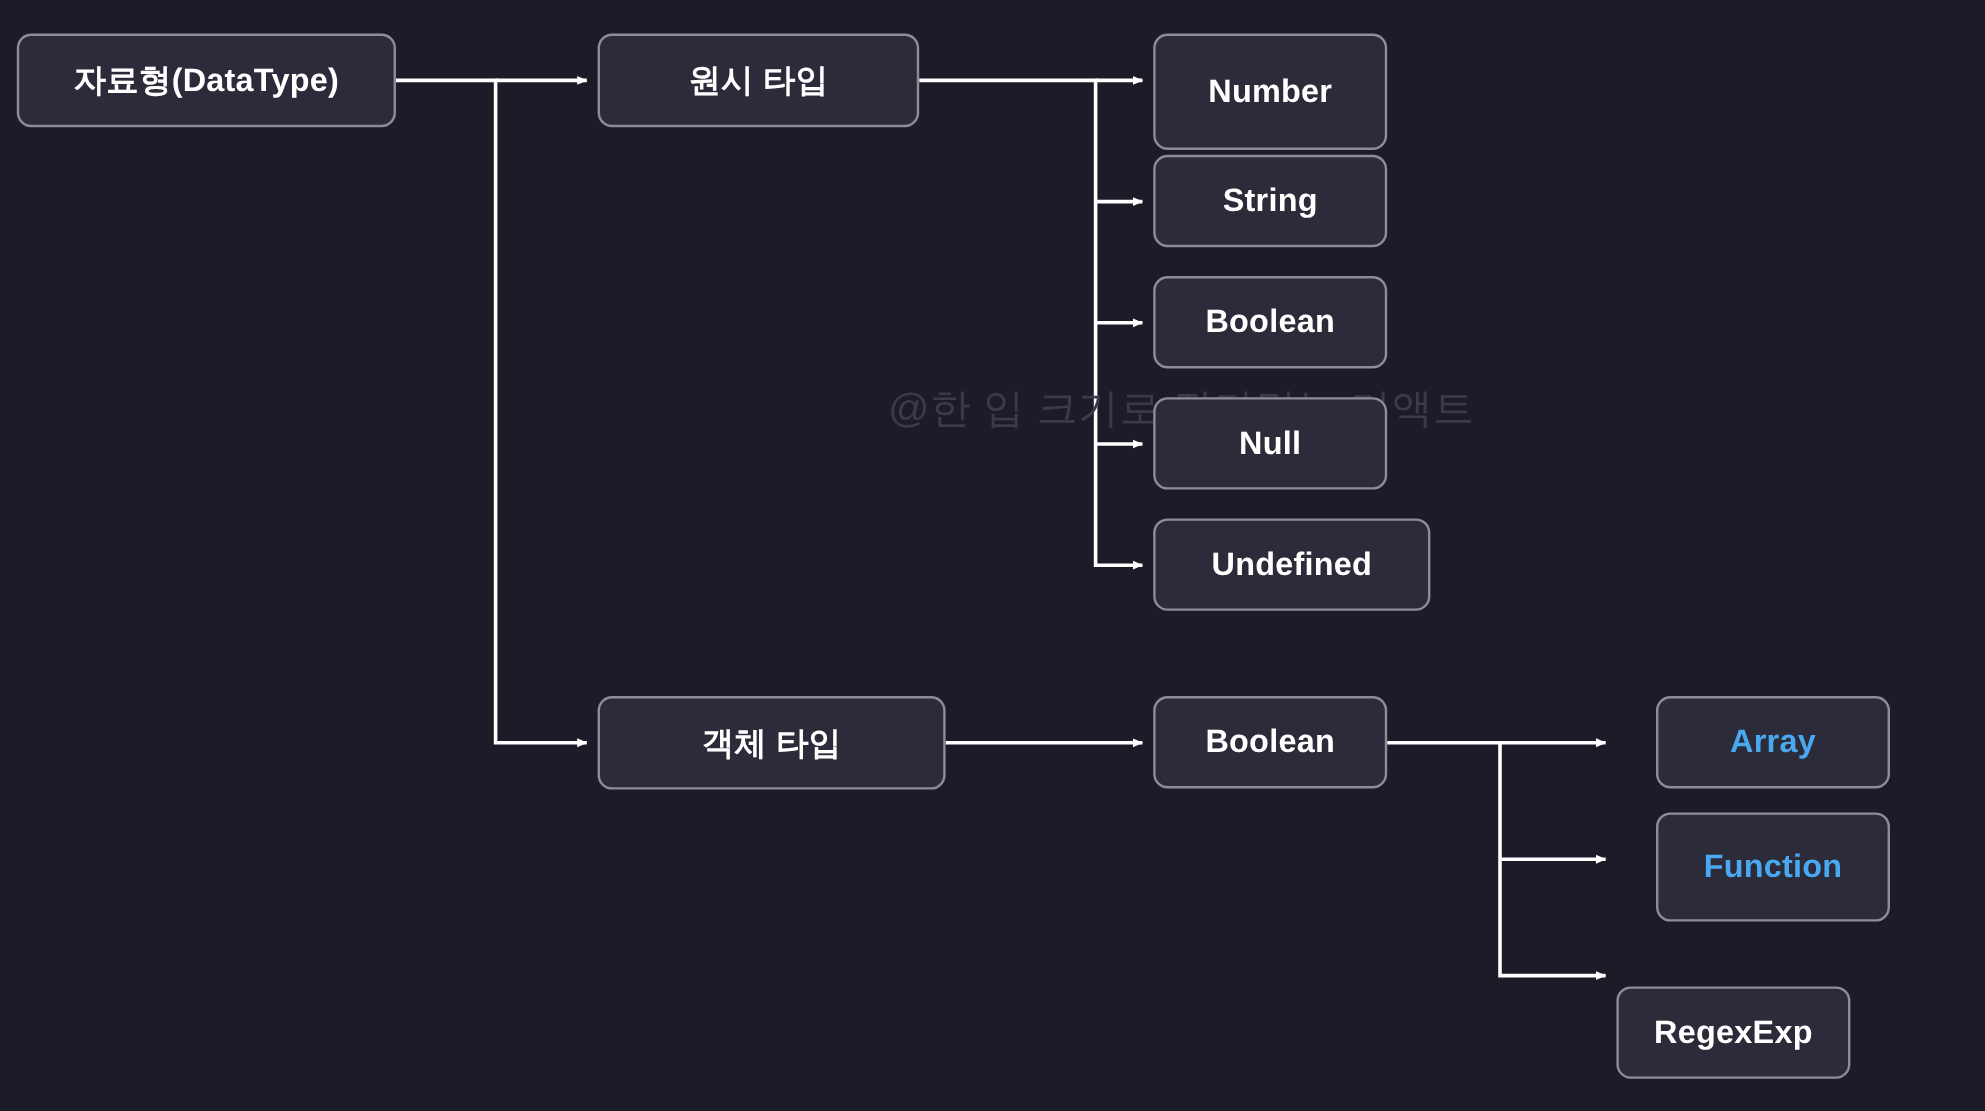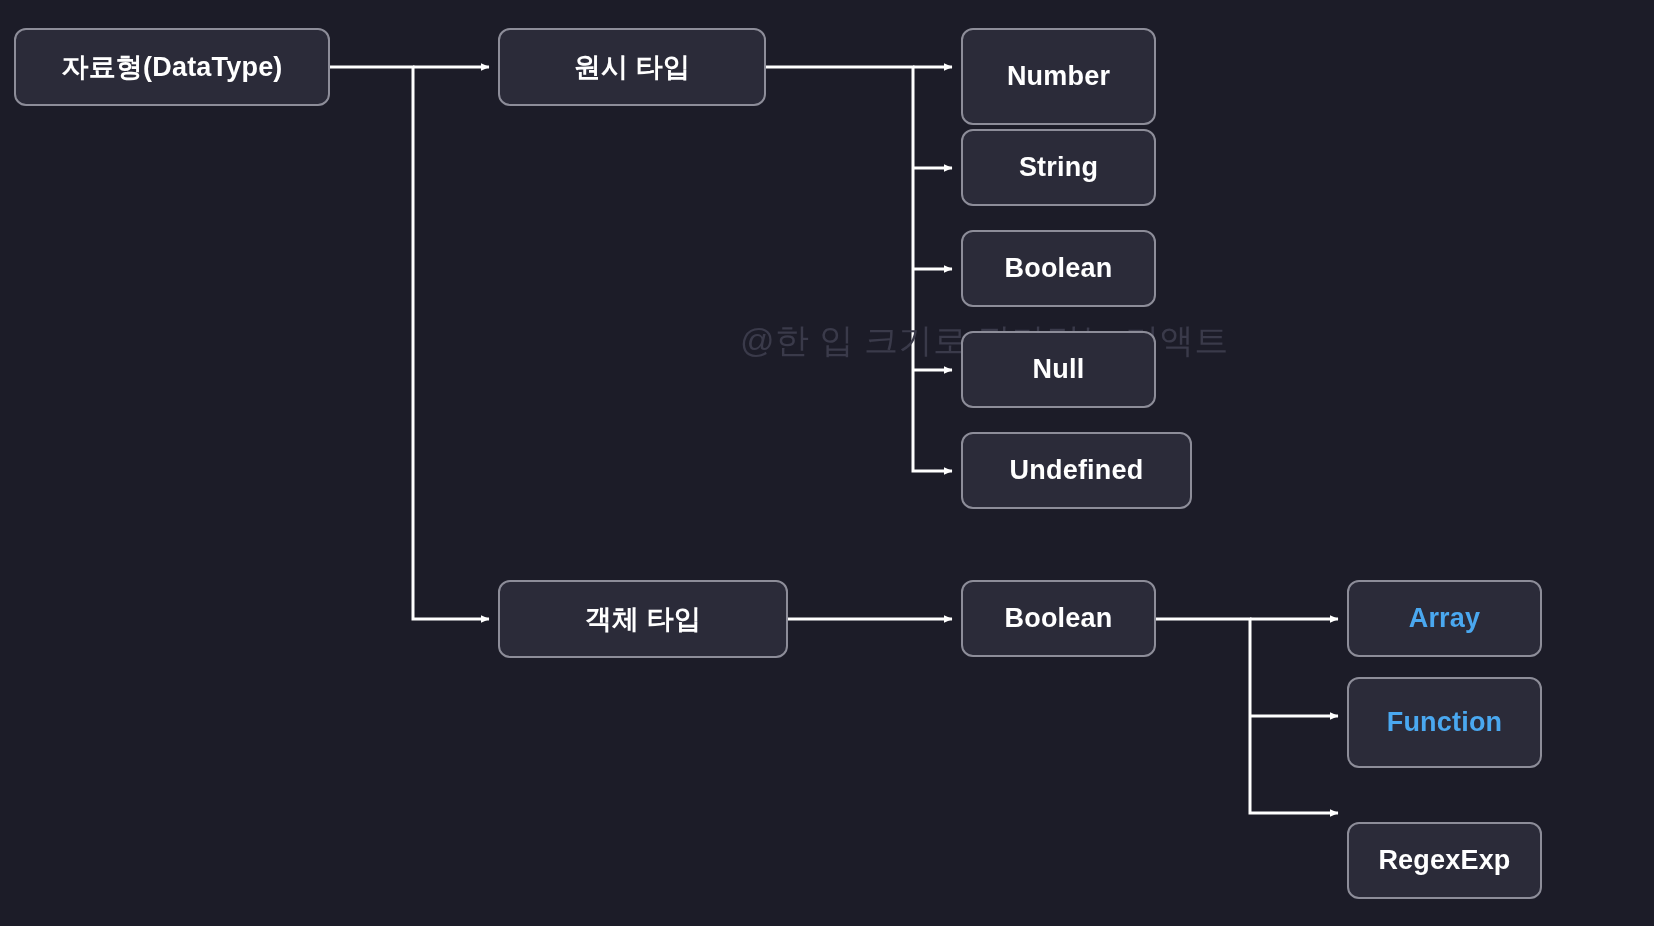--- a/index.html
+++ b/index.html
@@ -48,20 +48,21 @@
     justify-content: center;
     color: #ffffff;
     font-size: 27px;
     font-weight: 700;
     letter-spacing: 0.2px;
     text-align: center;
     padding: 0 10px;
   }
   .node.accent {
     color: #4aa8f0;
+    margin-left: 33px;
   }
   .node.root {
     font-size: 28px;
   }
   .node.korean {
     font-size: 27px;
   }
 </style>
 </head>
 <body>

